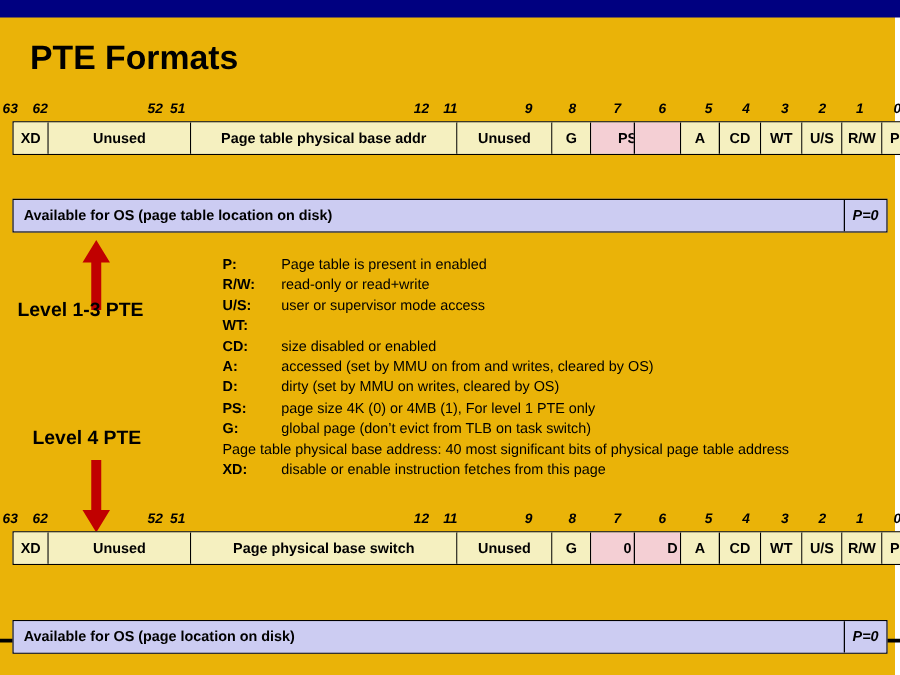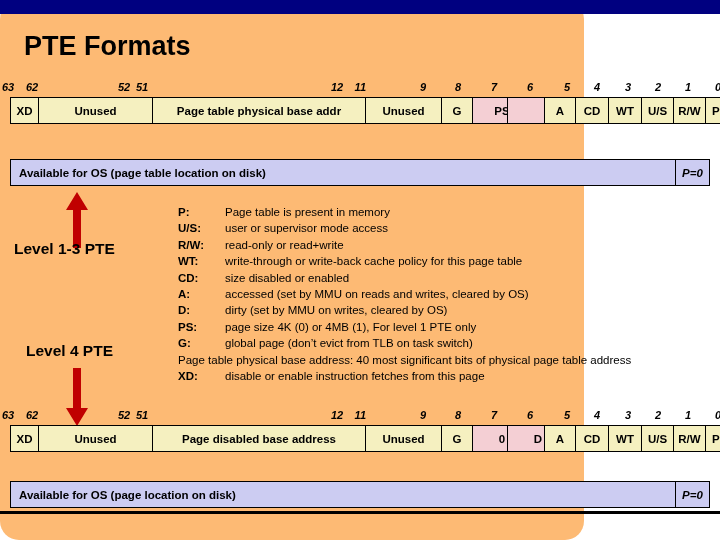--- a/index.html
+++ b/index.html
@@ -10,24 +10,23 @@
   body {
     width: 720px;
     height: 540px;
     position: relative;
     font-family: "Liberation Sans", sans-serif;
     overflow: hidden;
   }
   #slide {
     position: absolute;
     left: 0; top: 0;
-    width: 584px;
+    width: 716px;
     height: 540px;
-    background: #fdba74;
-    border-radius: 19px;
+    background: #eab308;
   }
   .topbar {
     position: absolute;
     left: 0; top: 0;
     width: 720px;
     height: 14px;
     background: #000080;
   }
   .bottombar {
     position: absolute;
@@ -210,41 +209,40 @@
   </div>
 
   <svg class="arrow" style="left:64px; top:192px;" width="26" height="56" viewBox="0 0 26 56">
     <polygon points="13,0 24,18 17,18 17,56 9,56 9,18 2,18" fill="#c00000"></polygon>
   </svg>
   <div class="level-label" style="left:14px; top:240px;">Level 1-3 PTE</div>
 
   <div class="legend">
     <div class="lrow">
       <span class="lkey">P:</span>
-      <span class="ldesc">Page table is present in memory</span>
+      <span class="ldesc">Page table is present in enabled</span>
+    </div>
+    <div class="lrow">
+      <span class="lkey">R/W:</span>
+      <span class="ldesc">read-only or read+write</span>
     </div>
     <div class="lrow">
       <span class="lkey">U/S:</span>
       <span class="ldesc">user or supervisor mode access</span>
     </div>
     <div class="lrow">
-      <span class="lkey">R/W:</span>
-      <span class="ldesc">read-only or read+write</span>
-    </div>
-    <div class="lrow">
       <span class="lkey">WT:</span>
-      <span class="ldesc">write-through or write-back cache policy for this page table</span>
     </div>
     <div class="lrow">
       <span class="lkey">CD:</span>
       <span class="ldesc">size disabled or enabled</span>
     </div>
     <div class="lrow">
       <span class="lkey">A:</span>
-      <span class="ldesc">accessed (set by MMU on reads and writes, cleared by OS)</span>
+      <span class="ldesc">accessed (set by MMU on from and writes, cleared by OS)</span>
     </div>
     <div class="lrow">
       <span class="lkey">D:</span>
       <span class="ldesc">dirty (set by MMU on writes, cleared by OS)</span>
     </div>
     <div class="lrow">
       <span class="lkey">PS:</span>
       <span class="ldesc">page size 4K (0) or 4MB (1), For level 1 PTE only</span>
     </div>
     <div class="lrow">
@@ -278,31 +276,31 @@
       <span class="tick" style="left: 588px; width: 12px; text-align: right;">4</span>
       <span class="tick" style="left: 619px; width: 12px; text-align: right;">3</span>
       <span class="tick" style="left: 649px; width: 12px; text-align: right;">2</span>
       <span class="tick" style="left: 679px; width: 12px; text-align: right;">1</span>
       <span class="tick" style="left: 709px; width: 12px; text-align: right;">0</span>
     </div>
 
   <div class="bitrow" id="lower-bitrow" style="left: 10px; top: 425px; width: 728px;">
       <div class="cell" style="width: 28px; flex: 0 0 28px;">XD</div>
       <div class="cell" style="width: 114px; flex: 0 0 114px;">Unused</div>
-      <div class="cell" style="width: 213px; flex: 0 0 213px;">Page disabled base address</div>
+      <div class="cell" style="width: 213px; flex: 0 0 213px;">Page physical base switch</div>
       <div class="cell" style="width: 76px; flex: 0 0 76px;">Unused</div>
       <div class="cell" style="width: 31px; flex: 0 0 31px;">G</div>
       <div class="cell pink" style="width: 35px; flex: 0 0 35px;">0</div>
       <div class="cell pink" style="width: 37px; flex: 0 0 37px;">D</div>
       <div class="cell" style="width: 31px; flex: 0 0 31px;">A</div>
       <div class="cell" style="width: 33px; flex: 0 0 33px;">CD</div>
       <div class="cell" style="width: 33px; flex: 0 0 33px;">WT</div>
       <div class="cell" style="width: 32px; flex: 0 0 32px;">U/S</div>
       <div class="cell" style="width: 32px; flex: 0 0 32px;">R/W</div>
       <div class="cell" style="width: 33px; flex: 0 0 33px;">P=1</div>
     </div>
 
-  <div class="osbar" style="left:10px; top:481px; width:700px;">
+  <div class="osbar" style="left:10px; top:496px; width:700px;">
     <div class="os-main">Available for OS (page location on disk)</div>
     <div class="os-p">P=0</div>
   </div>
 
 </div>
 
 </body></html>

